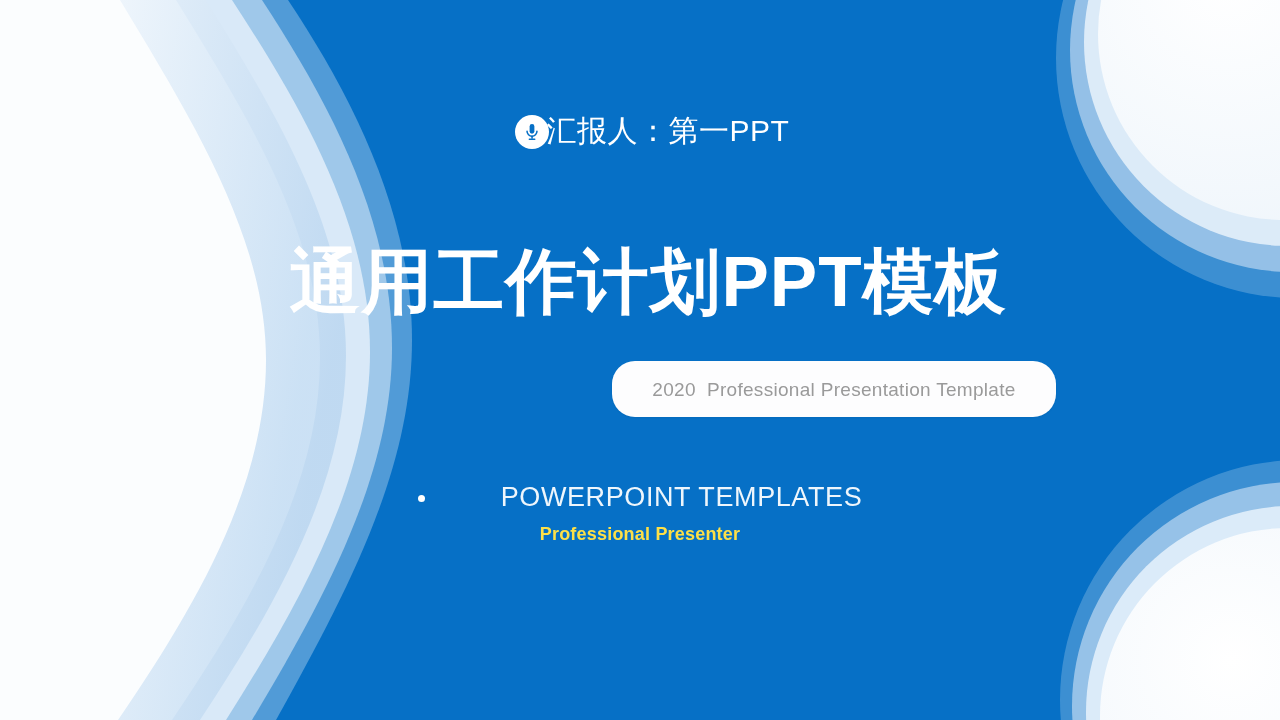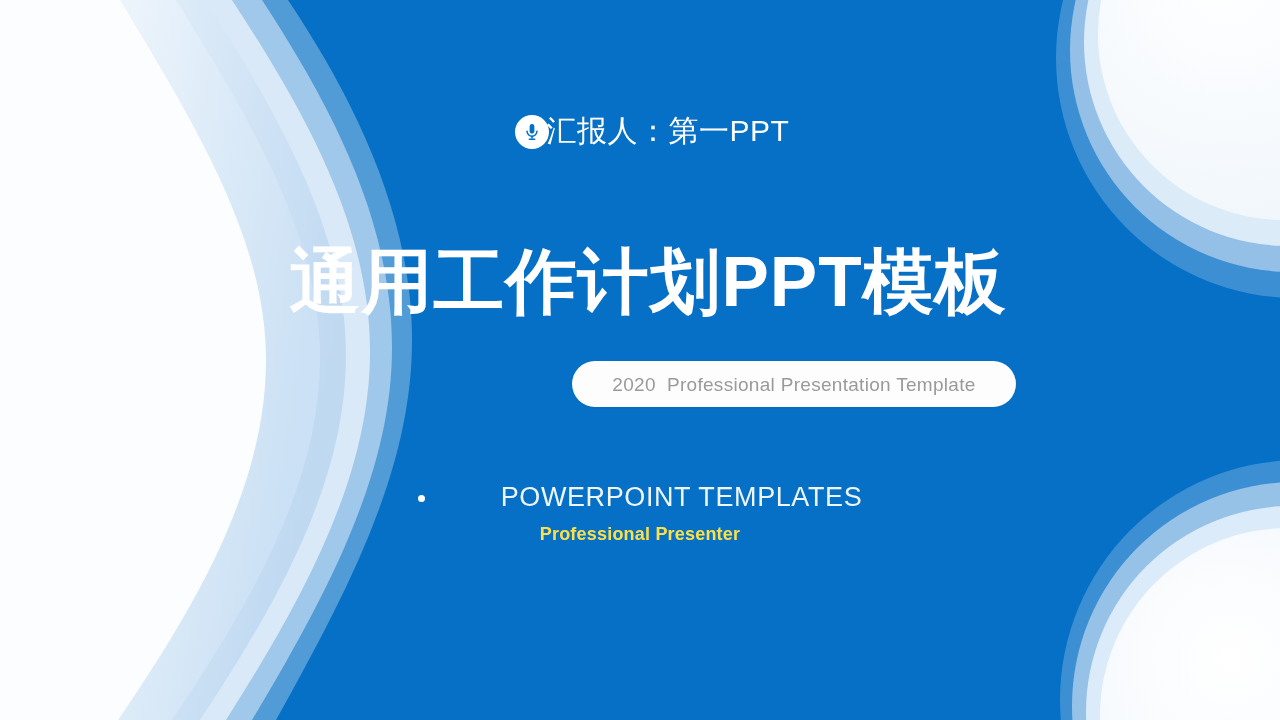--- a/index.html
+++ b/index.html
@@ -75,24 +75,24 @@
     font-weight: 700;
     letter-spacing: 1px;
     line-height: 1.1;
     white-space: nowrap;
     padding-left: 8px;
   }
 
   
   .pill {
     position: absolute;
-    left: 572px;
+    left: 612px;
     top: 361px;
     width: 444px;
-    height: 46px;
+    height: 56px;
     border-radius: 23px;
     background: #fdfdfe;
     display: flex;
     align-items: center;
     justify-content: center;
     box-shadow: 0 1px 2px rgba(0,0,0,0.05);
   }
   .pill-text {
     color: #9a9a9a;
     font-size: 19px;

